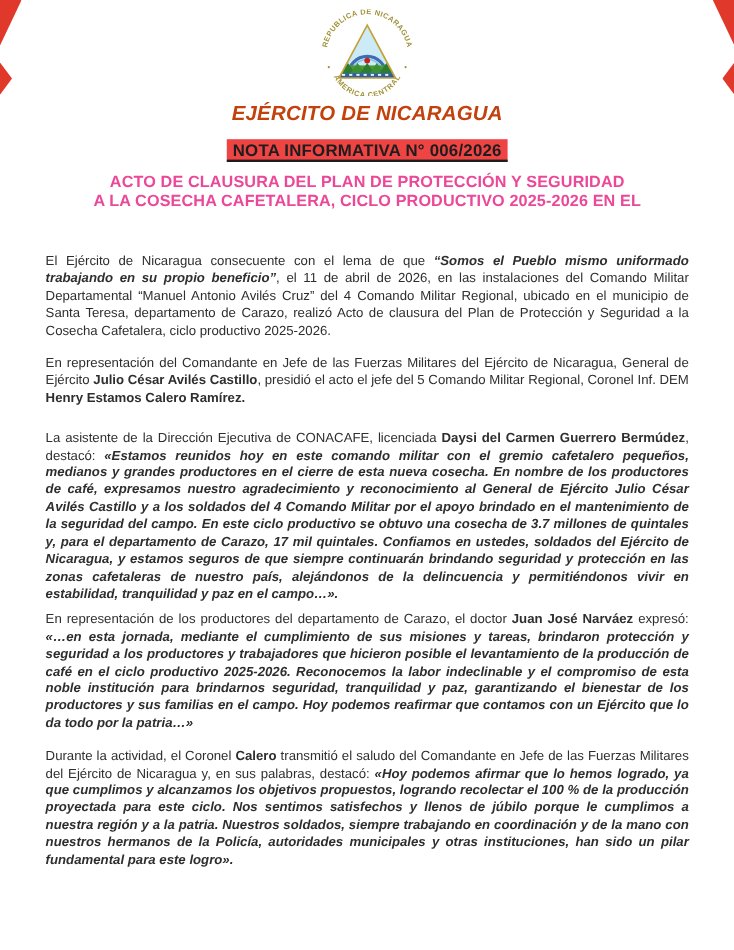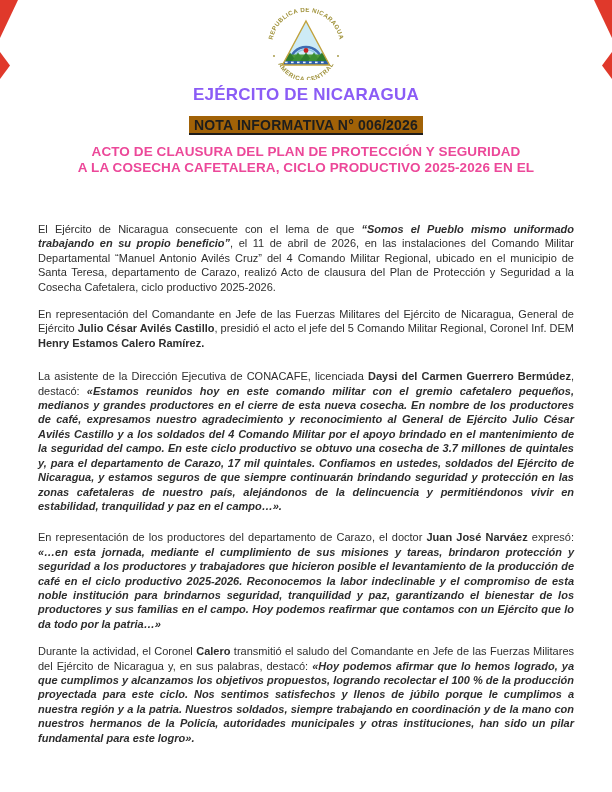--- a/index.html
+++ b/index.html
@@ -15,48 +15,48 @@
   .corner{position:absolute;background:#e0392b;}
   .corner.tl{left:0;top:0;width:18px;height:38px;clip-path:polygon(0 0,100% 0,0 100%);}
   .corner.tr{right:0;top:0;width:18px;height:38px;clip-path:polygon(0 0,100% 0,100% 100%);}
   .corner.le{left:0;top:52px;width:10px;height:27px;clip-path:polygon(0 0,100% 50%,0 100%);}
   .corner.re{right:0;top:52px;width:10px;height:27px;clip-path:polygon(100% 0,0 50%,100% 100%);}
 
   .emblem-wrap{width:104px;margin:8px auto 0;display:block;}
 
   .doc-header{text-align:center;}
   .org-line{
-    font-size:17px;font-weight:700;line-height:19px;color:#8b5cf6;letter-spacing:.2px;
+    font-size:17px;font-weight:700;line-height:19px;color:#c2410c;letter-spacing:.2px;font-style:italic;
   }
   .org-block{margin-top:5px;}
   .nota-line{margin-top:12px;}
   .nota-badge{
     display:inline-block;
     font-size:14px;font-weight:700;color:#1d1d1d;
-    background:#a16207;
+    background:#ef4444;
     padding:1px 5px 0 5px;
     border-bottom:2px solid #1d1d1d;
     letter-spacing:.2px;
   }
   .subject-block{margin-top:9px;}
   .subject-line{
     font-size:13.5px;font-weight:700;line-height:16px;color:#ec4899;letter-spacing:.1px;
   }
 
   .doc-body{
-    position:absolute;left:38px;top:222px;width:536px;
+    position:absolute;left:38px;top:211px;width:536px;
   }
   .doc-body p{
     margin:0 0 13px 0;
     font-size:11px;line-height:14.4px;
     text-align:justify;
     color:#2e2e2e;
   }
   .doc-body p.gap-lg{margin-bottom:19px;}
-  .doc-body p.gap-xl{margin-bottom:17px;}
+  .doc-body p.gap-xl{margin-bottom:7px;}
   .run-normal{font-weight:400;font-style:normal;}
   .run-bold{font-weight:700;font-style:normal;}
   .run-bolditalic{font-weight:700;font-style:italic;}
 </style>
 </head>
 <body>
 
 <div class="page">
 
   <div class="corner tl"></div>

